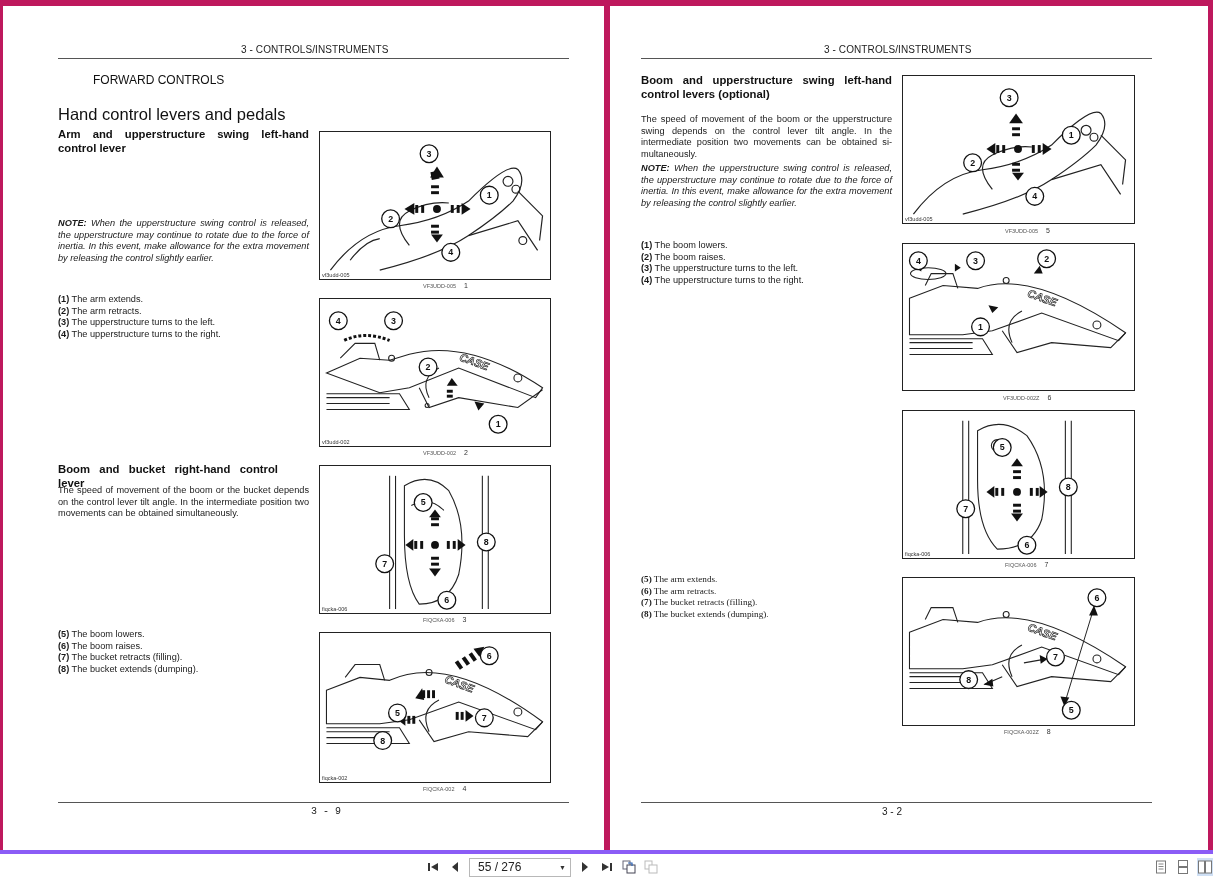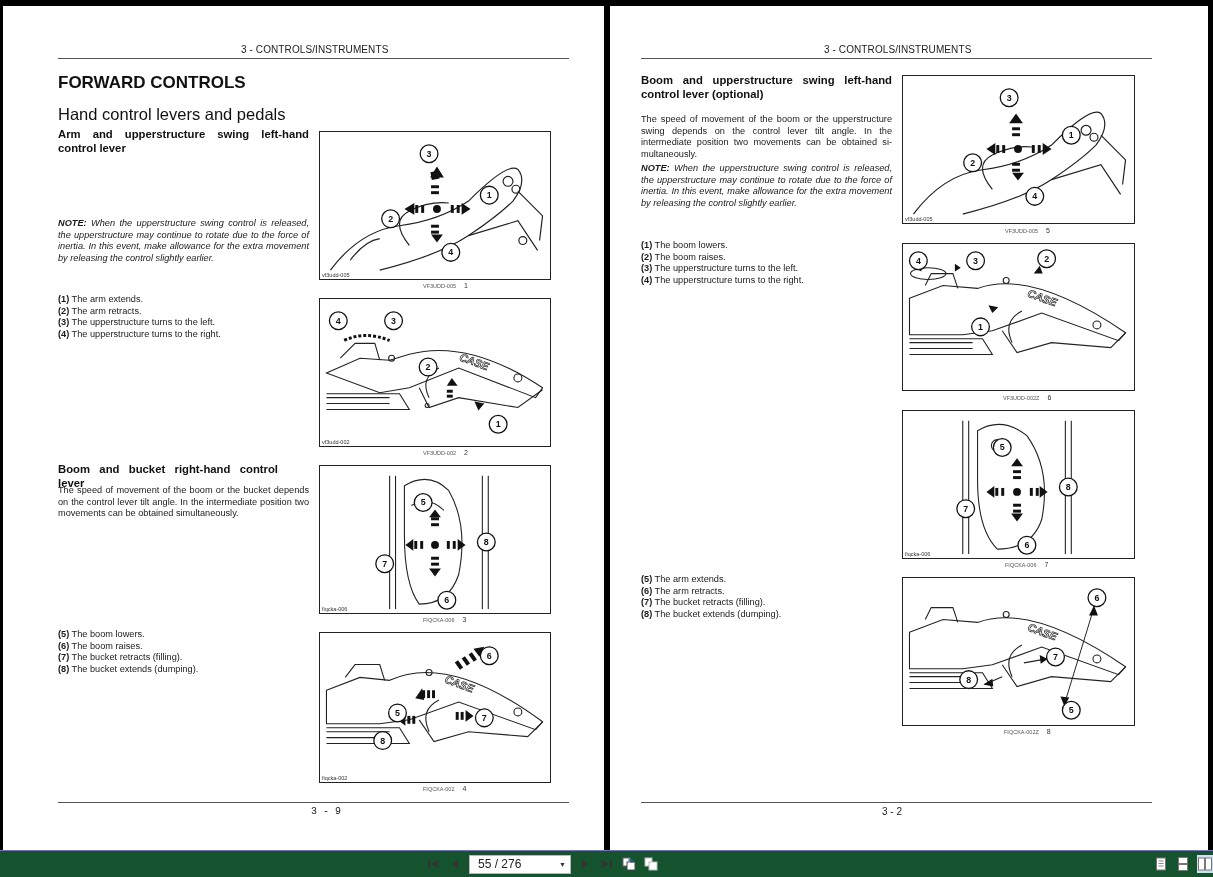--- a/index.html
+++ b/index.html
@@ -1,46 +1,46 @@
 <!DOCTYPE html>
 <html><head>
 <meta charset="utf-8">
 <style>
   * { box-sizing: border-box; margin: 0; padding: 0; }
   html, body { width: 1213px; height: 877px; overflow: hidden; }
   body { background: #a9a9a9; font-family: "Liberation Sans", sans-serif; color: #111; position: relative; }
 
-  .viewer { position: absolute; left: 0; top: 0; width: 1213px; height: 850px; background: #000000; }
+  .viewer { position: absolute; left: 0; top: 0; width: 1213px; height: 850px; background: #be185d; }
   .page { position: absolute; top: 6px; height: 844px; background: #fff; }
   .page.left { left: 3px; width: 601px; }
   .page.right { left: 610px; width: 598px; }
 
   .running-head { position: absolute; top: 38px; font-size: 10px; color: #222; letter-spacing: 0.1px; }
   .head-rule { position: absolute; top: 52px; height: 1px; background: #555; }
   .foot-rule { position: absolute; top: 796px; height: 1px; background: #555; }
   .page-num { position: absolute; top: 800px; font-size: 10px; color: #222; }
 
-  .h-section { position: absolute; font-weight: bold; font-size: 17px; color: #111; }
+  .h-section { position: absolute; font-weight: normal; font-size: 12px; color: #111; margin-left: 35px; }
   .h-sub { position: absolute; font-size: 16.5px; color: #111; }
   .h-topic { position: absolute; font-weight: bold; font-size: 11.3px; line-height: 14px; color: #111; text-align: justify; }
   .body-text { position: absolute; font-size: 9.2px; line-height: 11.6px; color: #1a1a1a; text-align: justify; hyphens: manual; }
   .note-text { position: absolute; font-size: 9.2px; line-height: 11.6px; color: #1a1a1a; font-style: italic; text-align: justify; }
   .note-text b { font-style: italic; }
   .legend { position: absolute; font-size: 9.2px; line-height: 11.6px; color: #1a1a1a; }
   .legend div { white-space: nowrap; }
   .legend b { font-weight: bold; }
 
   .figure { position: absolute; border: 1.5px solid #222; background: #fff; overflow: hidden; }
   .figure svg { position: absolute; left: 0; top: 0; width: 100%; height: 100%; }
   .fig-code { position: absolute; left: 2px; bottom: 1px; font-size: 5.5px; color: #333; }
   .fig-caption { position: absolute; font-size: 5.5px; color: #555; white-space: nowrap; }
   .fig-caption .num { font-size: 7px; margin-left: 8px; color: #333; }
 
   
-  .toolbar { position: absolute; left: 0; top: 850px; width: 1213px; height: 27px; background: #14532d; border-top: 1px solid #8b5cf6; }
+  .toolbar { position: absolute; left: 0; top: 850px; width: 1213px; height: 27px; background: #ffffff; border-top: 4px solid #8b5cf6; }
   .tb-btn { position: absolute; top: 6px; width: 14px; height: 14px; display: flex; align-items: center; justify-content: center; cursor: pointer; }
   .page-box { position: absolute; left: 469px; top: 4px; width: 102px; height: 19px; background: #fff; border: 1px solid #b8b8b8; font-size: 12px; color: #222; padding-left: 8px; line-height: 17px; }
   .page-box .dd { position: absolute; right: 4px; top: 0; font-size: 7px; color: #333; }
 </style>
 </head>
 <body>
 
 <div class="viewer">
 
   <div class="page left">
@@ -236,33 +236,33 @@
     <div class="fig-caption" style="left:420px; top:779px;"><span>FIQCKA-002</span><span class="num">4</span></div>
 
     <div class="foot-rule" style="left:55px; width:511px;"></div>
     <div class="page-num" style="left:308px;font-family:Liberation Mono, monospace;">3 - 9</div>
   </div>
 
   <div class="page right">
     <div class="running-head" style="left:214px;">3 - CONTROLS/INSTRUMENTS</div>
     <div class="head-rule" style="left:31px; width:511px;"></div>
 
-    <div class="h-topic" style="left:31px; top:67px; width:251px;">Boom and upperstructure swing left-hand control lever (optional)</div>
+    <div class="h-topic" style="left:31px; top:67px; width:251px;">Boom and upperstructure swing left-hand control levers (optional)</div>
     <div class="body-text" style="left:31px; top:108px; width:251px;">The speed of movement of the boom or the upperstruc­ture swing depends on the control lever tilt angle. In the intermediate position two movements can be obtained si­multaneously.</div>
     <div class="note-text" style="left:31px; top:157px; width:251px;"><b>NOTE:</b><span> When the upperstructure swing control is re­leased, the upperstructure may continue to rotate due to the force of inertia. In this event, make allowance for the extra movement by releasing the control slightly earlier.</span></div>
 
     <div class="legend" style="left:31px; top:234px;">
       <div><b>(1)</b><span> The boom lowers.</span></div>
       <div><b>(2)</b><span> The boom raises.</span></div>
       <div><b>(3)</b><span> The upperstructure turns to the left.</span></div>
       <div><b>(4)</b><span> The upperstructure turns to the right.</span></div>
     </div>
 
 
-    <div class="legend" style="left:31px; top:568px;">
+    <div class="legend" style="left:31px; top:568px;font-family:Liberation Serif, serif;">
       <div><b>(5)</b><span> The arm extends.</span></div>
       <div><b>(6)</b><span> The arm retracts.</span></div>
       <div><b>(7)</b><span> The bucket retracts (filling).</span></div>
       <div><b>(8)</b><span> The bucket extends (dumping).</span></div>
     </div>
 
     <div class="figure" style="left:292px; top:69px; width:233px; height:149px;">
       <svg viewBox="0 0 233 149">
         <g fill="none" stroke="#222" stroke-width="1.2">
           <path d="M10 140 Q40 100 80 95 Q120 90 150 70 Q190 30 200 38 Q210 50 195 70 Q180 85 150 105 Q120 125 60 140"></path>

